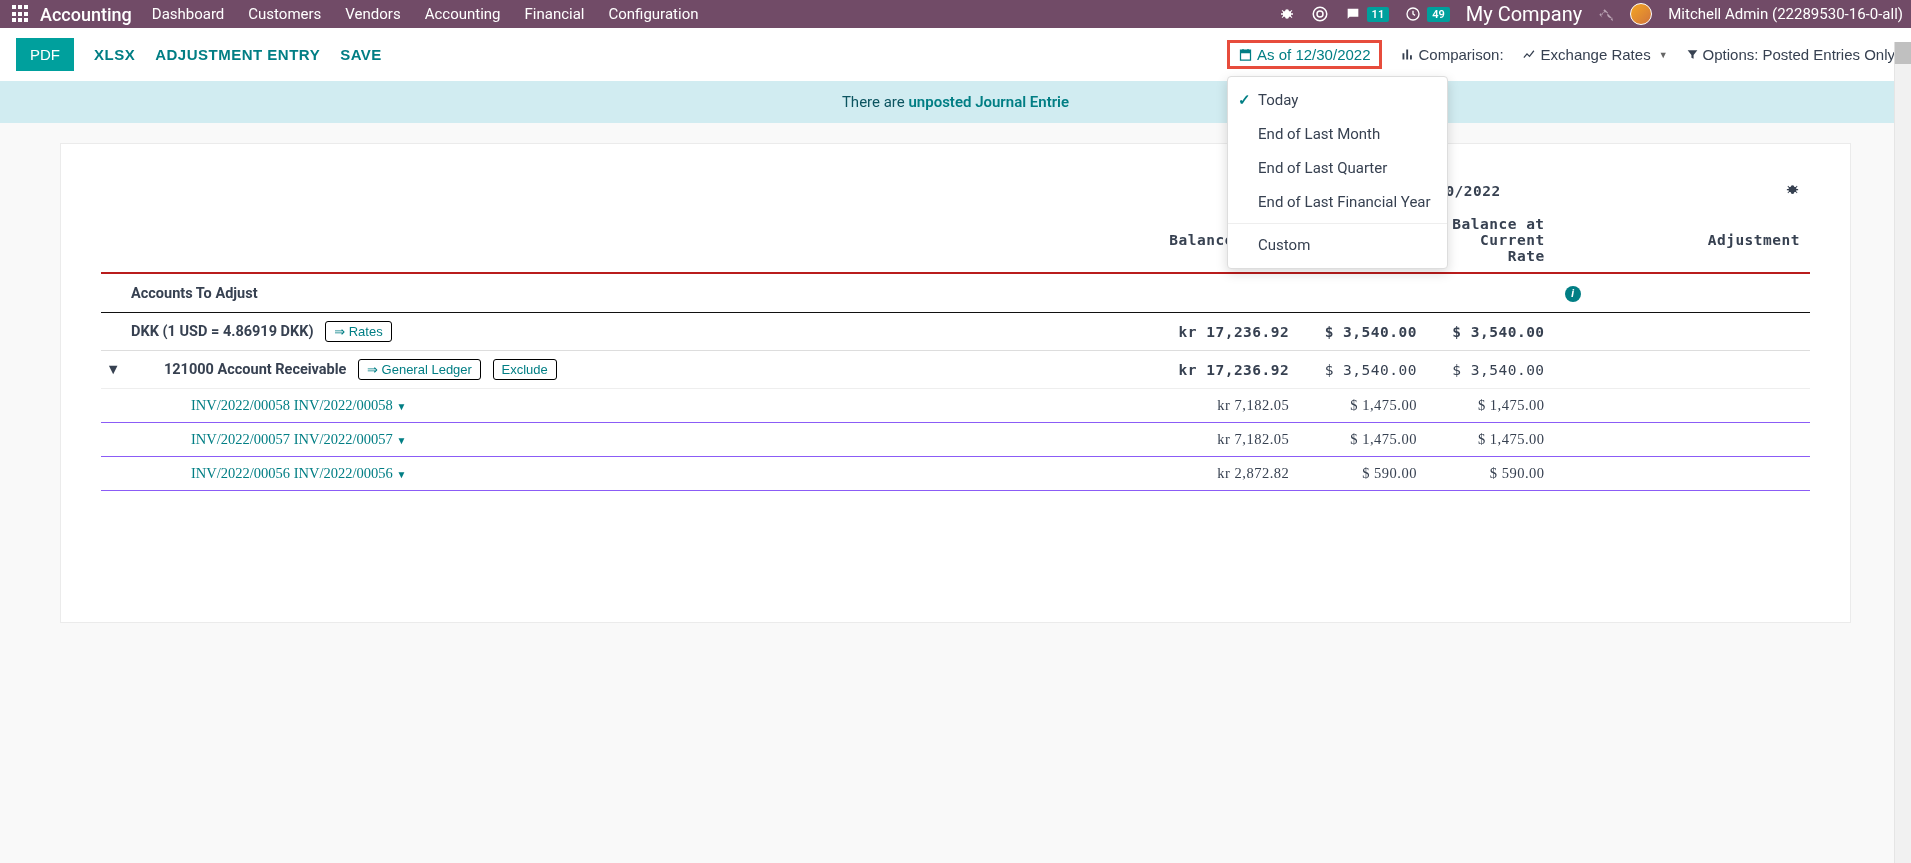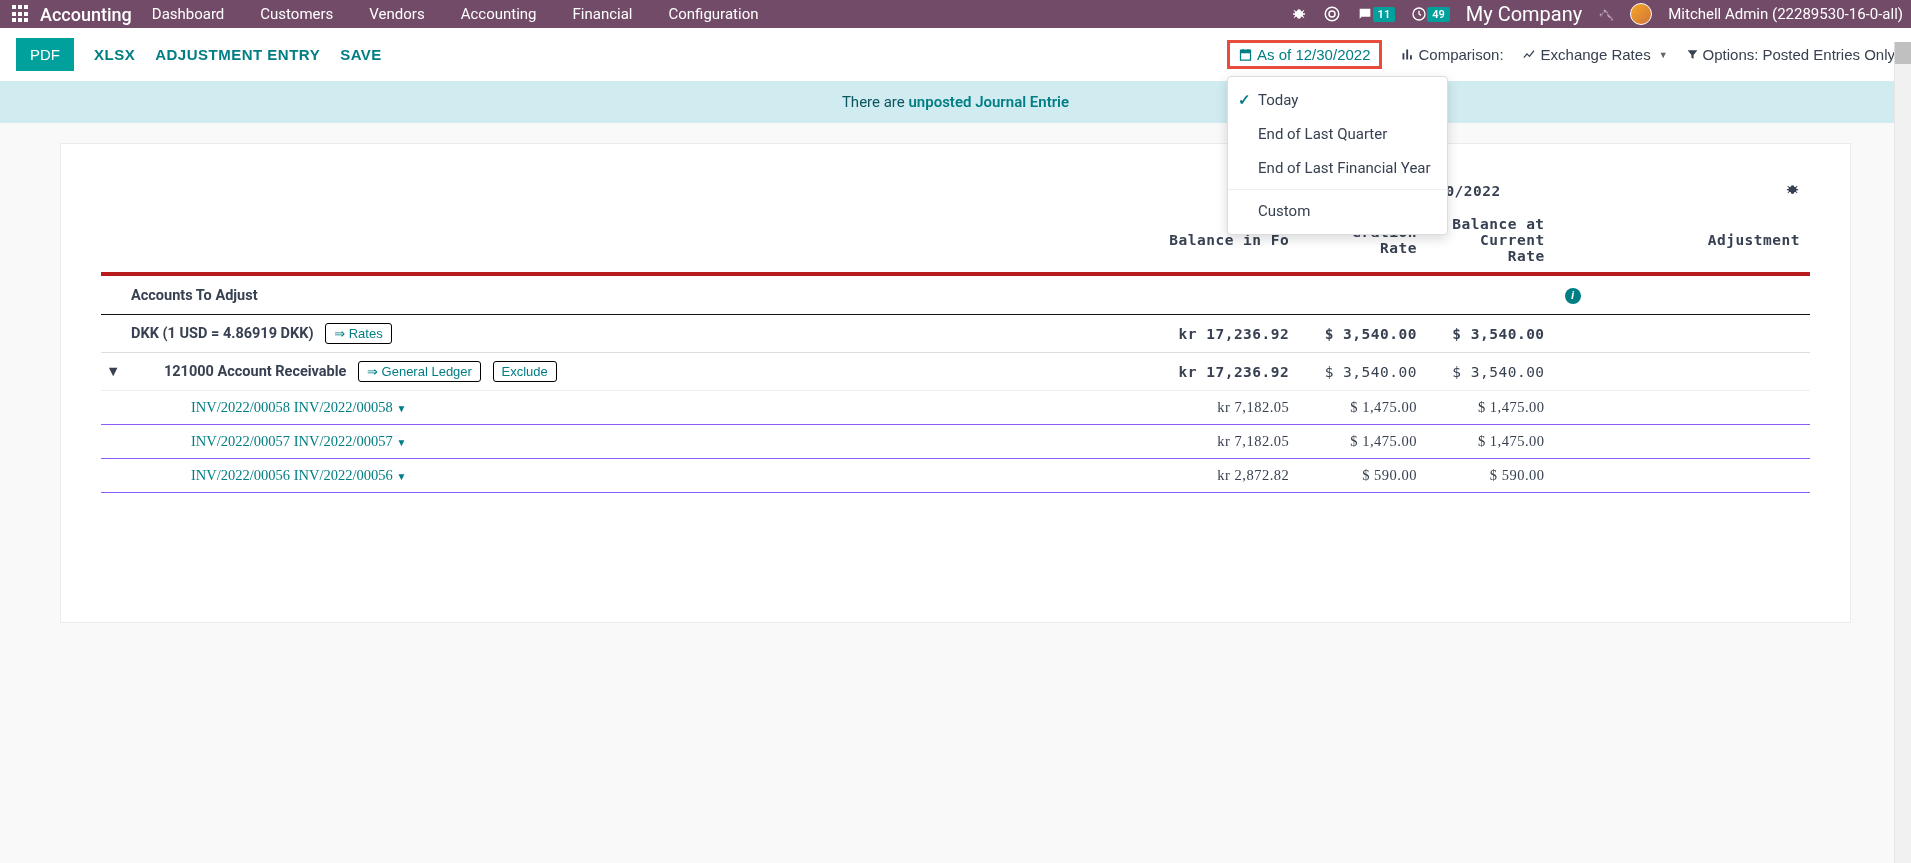--- a/index.html
+++ b/index.html
@@ -3,25 +3,25 @@
 <meta charset="utf-8">
 <style>
 * { box-sizing: border-box; margin: 0; padding: 0; }
 body { font-family: -apple-system, BlinkMacSystemFont, "Segoe UI", Roboto, "Helvetica Neue", Arial, sans-serif; font-size: 14px; color: #374151; background: #f9f9f9; }
 
 
 .topnav { background: #714B67; color: #fff; height: 28px; display: flex; align-items: center; padding: 0 8px; }
 .apps-icon { display: inline-flex; gap: 2px; flex-wrap: wrap; width: 18px; height: 18px; margin-right: 10px; margin-left: 4px; }
 .apps-icon span { width: 4px; height: 4px; background: #fff; }
 .brand { font-size: 18px; font-weight: 500; margin-right: 20px; }
-.nav-menu { display: flex; gap: 36px; }
+.nav-menu { display: flex; gap: 24px; }
 .nav-item { color: #fff; cursor: pointer; font-size: 15px; }
 .nav-right { margin-left: auto; display: flex; align-items: center; gap: 16px; }
 .nav-icon { color: #fff; display: inline-flex; align-items: center; position: relative; }
-.badge { background: #00A09D; color: #fff; font-size: 11px; padding: 1px 5px; border-radius: 2px; margin-left: 0; font-weight: 600; }
+.badge { background: #00A09D; color: #fff; font-size: 11px; padding: 1px 5px; border-radius: 2px; margin-left: 6px; font-weight: 600; }
 .avatar { width: 22px; height: 22px; border-radius: 50%; background: linear-gradient(135deg, #f5a623, #d0743c); display: inline-block; border: 1px solid #fff; }
 .company-name { font-size: 20px; }
 .user-name { font-size: 15px; }
 
 
 .page-header { background: #fff; padding: 10px 16px 0; }
 .page-title { font-size: 24px; font-weight: 400; color: #374151; margin-bottom: 10px; }
 .toolbar { display: flex; align-items: center; gap: 20px; padding-bottom: 10px; }
 .btn-primary { background: #00A09D; color: #fff; border: none; padding: 8px 14px; font-size: 15px; font-weight: 500; cursor: pointer; }
 .btn-link { background: none; border: none; color: #017E84; font-size: 15px; font-weight: 600; cursor: pointer; letter-spacing: 0.5px; }
@@ -42,21 +42,21 @@
 
 
 .report-wrap { padding: 20px 60px; }
 .report { background: #fff; border: 1px solid rgba(0,0,0,0.08); padding: 30px 40px 100px; min-height: 480px; }
 .report-table { width: 100%; border-collapse: collapse; table-layout: fixed; }
 .report-table th, .report-table td { padding: 8px 10px; text-align: right; font-size: 14.5px; }
 .report-table th { font-weight: 600; color: #374151; border: none; }
 .col-label { text-align: left !important; width: 48%; }
 .col-num { width: 13%; font-family: ui-monospace, Menlo, Consolas, monospace; letter-spacing: 0.5px; }
 .header-super { text-align: center; font-weight: 600; }
-.section-header td { border-top: 4px solid #b91c1c; border-bottom: 1px solid #111; font-weight: 700; text-align: left; padding-top: 10px; padding-bottom: 10px; }
+.section-header td { border-top: 2px solid #b91c1c; border-bottom: 1px solid #111; font-weight: 700; text-align: left; padding-top: 10px; padding-bottom: 10px; }
 .currency-row td { border-bottom: 1px solid #ddd; font-weight: 700; }
 .account-row td { border-bottom: 1px solid #eee; }
 .detail-row td { border-bottom: 1px solid #8b5cf6; font-weight: 400; font-family: Liberation Serif, serif; }
 .indent-1 { padding-left: 30px !important; }
 .indent-2 { padding-left: 60px !important; }
 .indent-3 { padding-left: 90px !important; }
 .link-teal { color: #017E84; text-decoration: none; }
 .mini-btn { border: 1px solid #000000; background: #fff; color: #017E84; padding: 2px 8px; font-size: 13px; cursor: pointer; border-radius: 3px; margin-left: 8px; }
 .expand-caret { cursor: pointer; color: #374151; }
 .bug-icon-cell { text-align: right; }
@@ -137,20 +137,21 @@
     <div class="toolbar-right" style="position:relative;">
       <button class="filter-btn filter-highlighted" style="color:#017E84; font-weight:500;">
         <svg width="15" height="15" viewBox="0 0 24 24" fill="#017E84">
             <path d="M3 4h18v18H3V4zm2 6v10h14V10H5zm2-7h2v3H7V3zm8 0h2v3h-2V3z"></path>
           </svg>
         <span>As of 12/30/2022</span>
       </button>
 
       <div class="dropdown" style="top:36px; left:0;">
         <div class="dropdown-item checked">Today</div>
+        <div class="dropdown-item">End of Last Month</div>
         <div class="dropdown-item">End of Last Quarter</div>
         <div class="dropdown-item">End of Last Financial Year</div>
         <div class="dropdown-sep"></div>
         <div class="dropdown-item">Custom</div>
       </div>
 
       <button class="filter-btn">
         <svg width="15" height="15" viewBox="0 0 24 24" fill="#374151">
             <path d="M4 20V10h3v10H4zm6 0V4h3v16h-3zm6 0v-7h3v7h-3z"></path>
           </svg>

